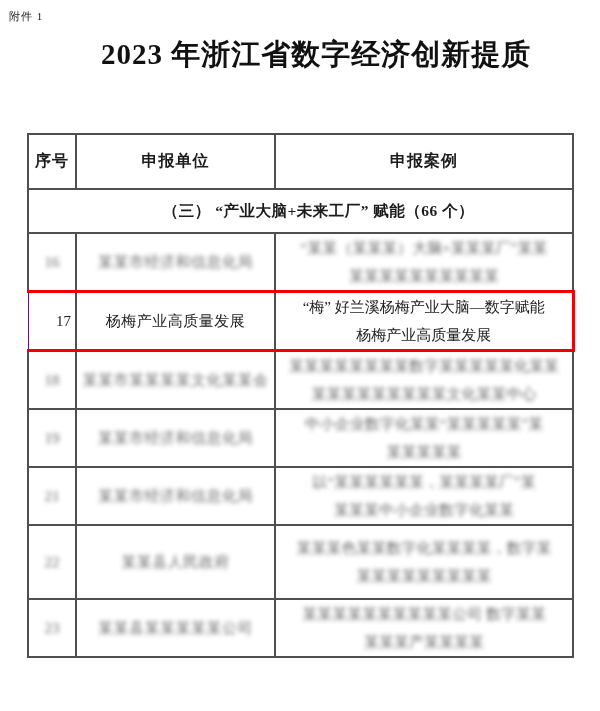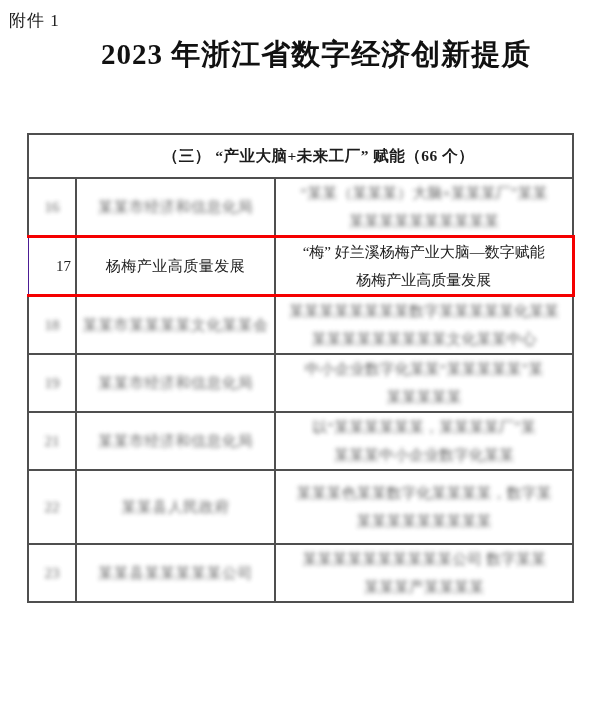--- a/index.html
+++ b/index.html
@@ -3,21 +3,21 @@
 <meta charset="utf-8">
 <style>
   html,body{margin:0;padding:0;background:#ffffff;}
   body{
     width:600px;height:711px;position:relative;overflow:hidden;
     font-family:"Liberation Serif","DejaVu Serif",serif;
     color:#1c1c1c;
   }
   .attachment{
     position:absolute;left:9px;top:9px;
-    font-size:17px;letter-spacing:1px;
+    font-size:11px;letter-spacing:1px;
   }
   .title-block{
     position:absolute;left:16px;top:33px;width:600px;text-align:center;
     font-weight:bold;font-size:29px;line-height:43px;letter-spacing:1px;
     color:#111;
   }
   table.list{
     position:absolute;left:27px;top:133px;width:545px;
     border-collapse:collapse;table-layout:fixed;
     font-size:15px;
@@ -47,20 +47,25 @@
   <div>2023 年浙江省数字经济创新提质</div>
 </div>
 
 <table class="list">
   <colgroup>
     <col style="width:48px">
       <col style="width:199px">
       <col style="width:298px">
   </colgroup>
   <tbody>
+    <tr class="head" style="height:55px">
+      <th>序号</th>
+      <th>申报单位</th>
+      <th>申报案例</th>
+    </tr>
     <tr class="section" style="height:44px">
       <td colspan="3">（三） “产业大脑+未来工厂” 赋能（66 个）</td>
     </tr>
 
     <tr class="blur" style="height:57px">
       <td class="c-no"><span>16</span></td>
       <td class="c-unit"><span>某某市经济和信息化局</span></td>
       <td class="c-case"><span>“某某（某某某）大脑+某某某厂”某某
 某某某某某某某某某某</span></td>
     </tr>

